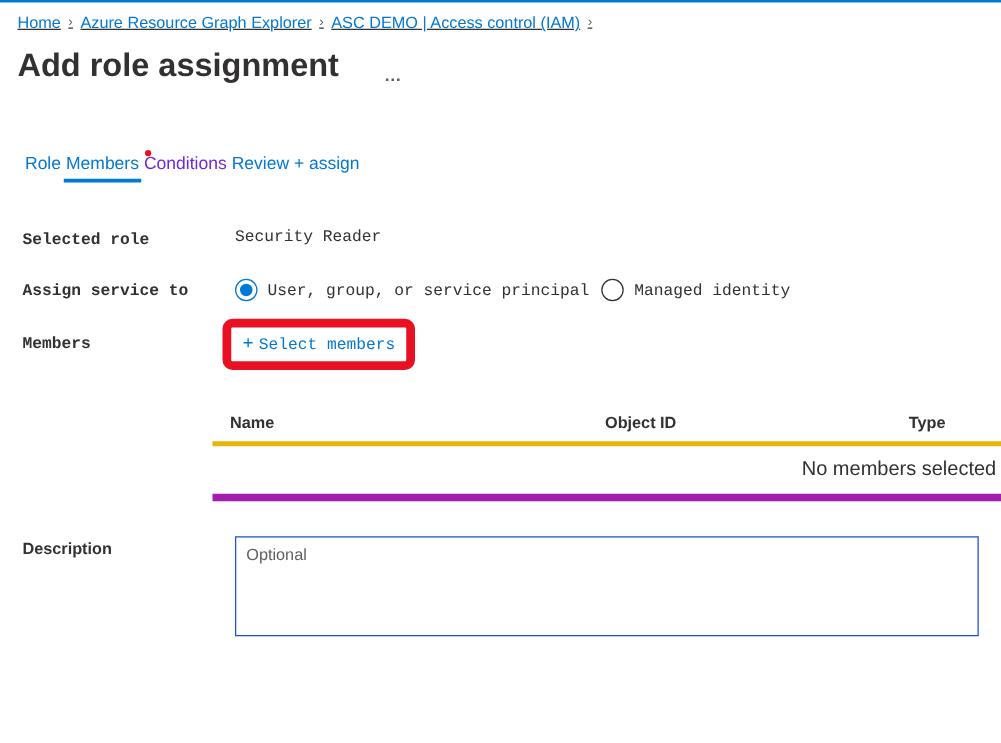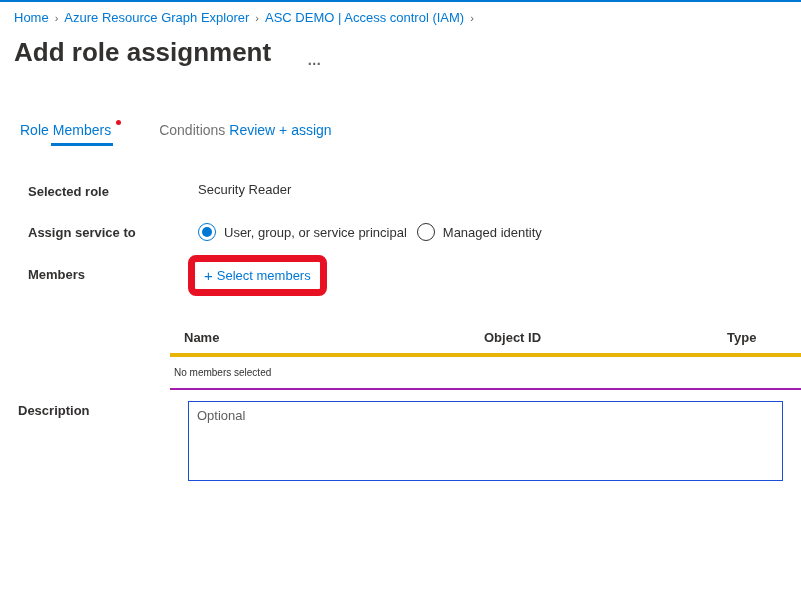--- a/index.html
+++ b/index.html
@@ -20,20 +20,21 @@
       height: 2px;
       background: #0078d4;
       width: 100%;
     }
     .breadcrumb {
       display: flex;
       align-items: center;
       gap: 6px;
       padding: 8px 14px 4px;
       font-size: 13px;
+      text-decoration: underline;
     }
     .breadcrumb-link {
       color: #0078d4;
       text-decoration: none;
       cursor: pointer;
     }
     .chevron {
       color: #605e5c;
       font-size: 11px;
     }
@@ -59,22 +60,21 @@
     .tab {
       padding: 4px 2px 6px;
       font-size: 14px;
       cursor: pointer;
       position: relative;
     }
     .tab-link {
       color: #0078d4;
     }
     .tab-disabled {
-      color: #737373;
-      margin-left: 44px;
+      color: #6d28d9;
     }
     .tab-active {
       color: #0078d4;
       font-weight: 400;
     }
     .tab-active::after {
       content: "";
       position: absolute;
       bottom: -2px;
       left: 0;
@@ -85,21 +85,22 @@
     .red-dot {
       position: absolute;
       top: 2px;
       right: -8px;
       width: 5px;
       height: 5px;
       background: #e81123;
       border-radius: 50%;
     }
     .form-area {
-      padding: 38px 28px 0;
+      padding: 38px 18px 0;
+      font-family: Liberation Mono, monospace;
     }
     .form-row {
       display: flex;
       margin-bottom: 24px;
       align-items: flex-start;
     }
     .form-label {
       width: 170px;
       font-weight: 700;
       font-size: 13px;
@@ -183,26 +184,27 @@
     }
     .col-objectid {
       flex: 1;
     }
     .col-type {
       width: 60px;
       text-align: left;
     }
     .no-members {
       padding: 10px 4px;
-      border-bottom: 2px solid #a21caf;
-      font-size: 10px;
+      border-bottom: 6px solid #a21caf;
+      font-size: 16px;
+      text-align: right;
     }
     .description-row {
       display: flex;
-      margin-top: 11px;
+      margin-top: 28px;
       padding: 0 18px;
     }
     .description-textarea {
       flex: 1;
       min-height: 80px;
       border: 1px solid #1d4ed8;
       padding: 6px 8px;
       font-family: inherit;
       font-size: 13px;
       resize: none;

